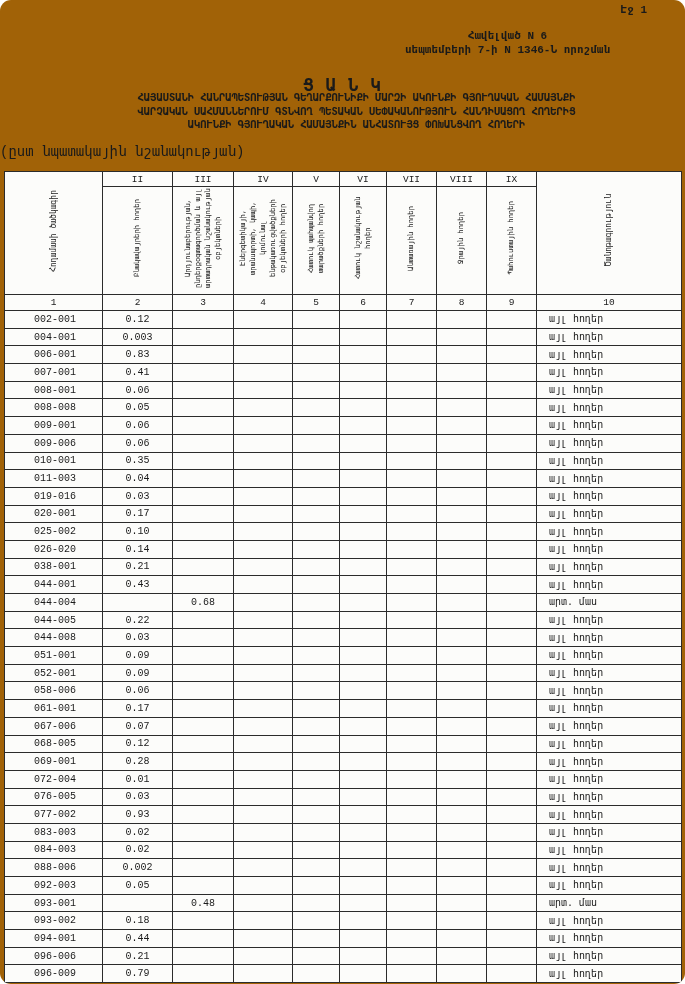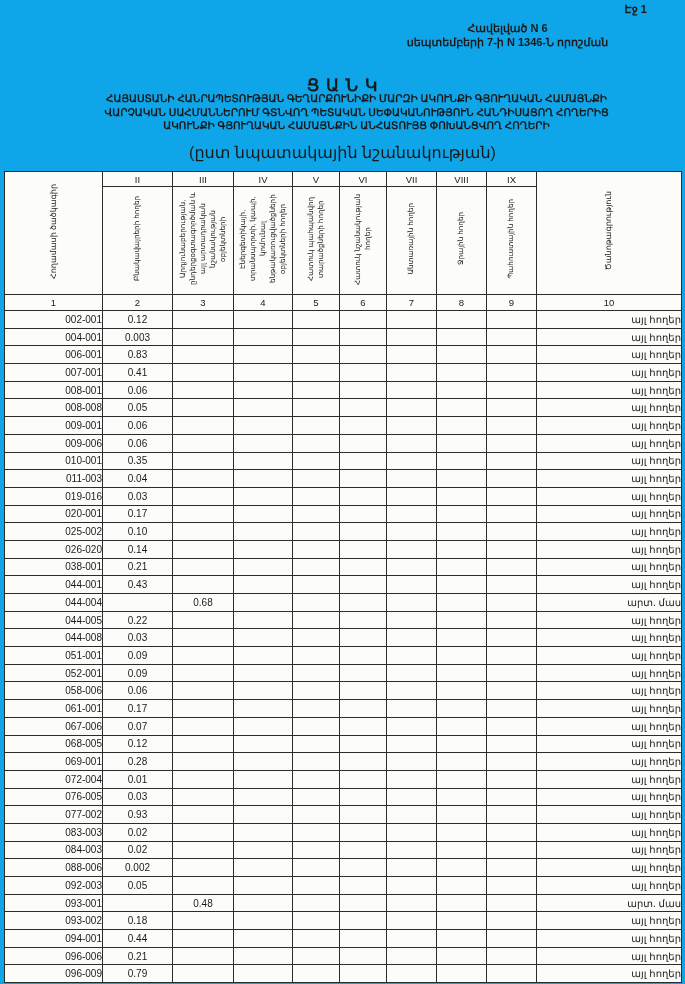--- a/index.html
+++ b/index.html
@@ -1,58 +1,59 @@
 <!DOCTYPE html>
 <html><head>
 <meta charset="utf-8">
 <style>
   * { margin:0; padding:0; box-sizing:border-box; }
   html,body { background:#ffffff; }
   .page {
     width:685px; height:984px; position:relative; overflow:hidden;
-    background:#0ea5e9; color:#1a1a1a;
-    font-family:Liberation Sans, sans-serif;
+    background:#a16207; color:#1a1a1a;
+    font-family:Liberation Mono, monospace;
+    border-radius:11px;
   }
   .page-num { position:absolute; top:3px; right:38px; font-weight:bold; font-size:11px; }
   .annex {
-    position:absolute; top:22px; right:10px; width:335px;
+    position:absolute; top:30px; right:10px; width:335px;
     text-align:center; font-weight:bold; font-size:11px; line-height:13.5px;
   }
   .title {
     position:absolute; top:75px; left:0; width:100%;
     text-align:center; font-weight:bold; font-size:17px; letter-spacing:1px;
   }
   .subtitle {
     position:absolute; top:92px; left:0; width:100%;
     text-align:center; font-weight:bold; font-size:10.4px; line-height:13.5px;padding-left:28px;
   }
   .subnote {
     position:absolute; top:143px; left:0; width:100%;
-    text-align:center; font-size:16px;
+    text-align:left; font-size:14px;
   }
   table {
     position:absolute; top:171px; left:4px;
     border-collapse:collapse; table-layout:fixed; width:677px;
     background:#fcfcfa;
   }
   th, td { border:1px solid #2b2b2b; padding:0; vertical-align:middle; }
   th { font-weight:normal; }
   .numeral { height:15px; font-size:9.5px; text-align:center;margin-top:44px; }
   .vcell { height:108px; text-align:center; }
   .hcol { text-align:center; }
   .vtext {
     writing-mode:vertical-rl; transform:rotate(180deg); display:inline-block;
     font-size:7.2px; line-height:1.4; max-height:102px; text-align:center;
   }
   .hcol .vtext { font-size:8px; max-height:118px; }
   .numrow { height:16px; text-align:center; font-size:9.5px; }
   tbody td { height:17.7px; font-size:10px; white-space:nowrap; overflow:hidden; }
-  td.c1 { padding-left:3px; text-align:right; }
+  td.c1 { padding-left:3px; text-align:center; }
   td.c2, td.c3 { text-align:center; }
-  td.c10 { padding-left:4px; text-align:right; }
+  td.c10 { padding-left:12px; text-align:left; }
 </style>
 </head>
 <body>
 
 <div class="page">
 
   <div class="page-num">Էջ 1</div>
 
   <div class="annex">
     <div>Հավելված N 6</div>

